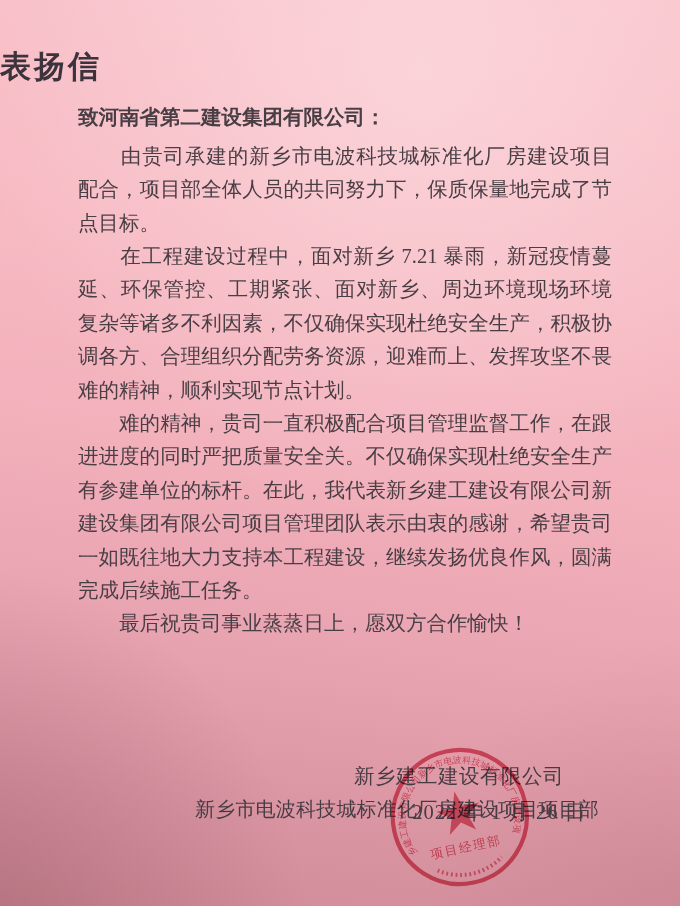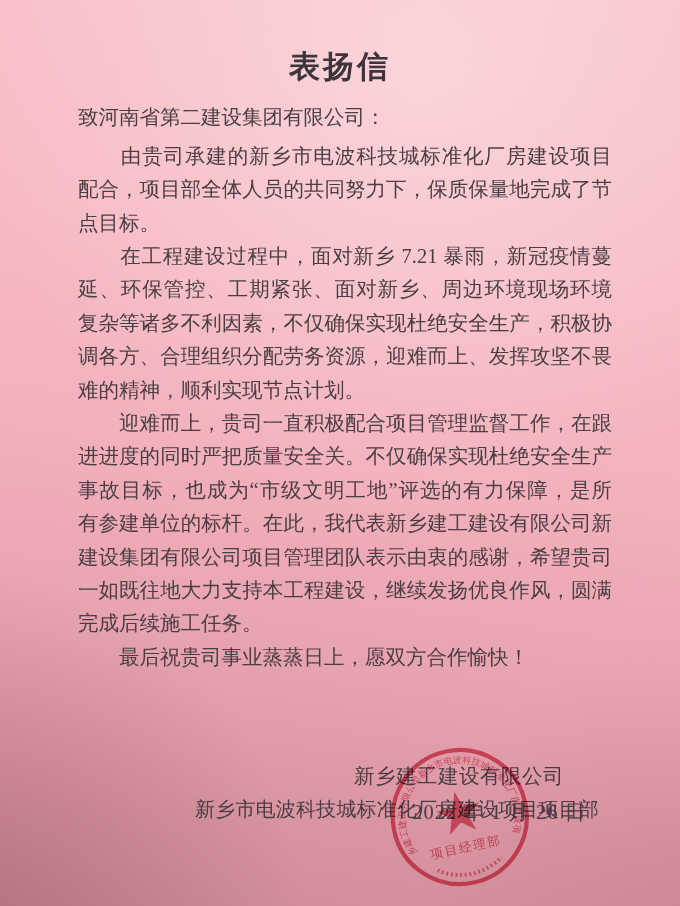--- a/index.html
+++ b/index.html
@@ -10,39 +10,40 @@
     background:
       radial-gradient(120% 90% at 62% 8%, rgba(255,246,247,0.38) 0%, rgba(255,246,247,0) 55%),
       radial-gradient(90% 75% at -6% 106%, rgba(110,45,58,0.30) 0%, rgba(110,45,58,0) 58%),
       radial-gradient(70% 50% at 104% 100%, rgba(140,70,80,0.14) 0%, rgba(140,70,80,0) 60%),
       linear-gradient(188deg,#f9c2ca 0%,#f7bac3 30%,#f2b0bb 52%,#e7a2af 72%,#d994a2 88%,#cf8b98 100%);
     font-family:"Liberation Serif","DejaVu Serif",serif;
     color:#4a3e45;
   }
   .title{
     position:absolute;top:46px;left:0;width:100%;
-    text-align:center;
+    text-align:left;
     font-size:31px;font-weight:bold;letter-spacing:3px;
     color:#3d333c;
   }
   .letter-body{
     position:absolute;top:101px;left:78px;width:534px;
     font-size:20.5px;line-height:33.4px;
     color:#4a3e45;
   }
   .bline{
     text-align:justify;
     text-align-last:justify;
     height:33.4px;
   }
   .bline.short{
     text-align-last:left;
   }
   .bline.salutation{
     margin-bottom:5.5px;
+    font-weight:bold;
   }
   .sig{
     position:absolute;
     white-space:nowrap;
     color:#473c43;
   }
   .sig-company{top:762px;right:116px;font-size:20.5px;letter-spacing:0.5px;}
   .sig-dept{top:796px;right:81px;font-size:20px;letter-spacing:0.2px;}
   .sig-date{top:798px;right:94px;font-size:20.5px;letter-spacing:1px;}
   .stamp{
@@ -64,23 +65,22 @@
   <div class="letter-body">
       <div class="bline short salutation">致河南省第二建设集团有限公司：</div>
       <div class="bline">　　由贵司承建的新乡市电波科技城标准化厂房建设项目</div>
       <div class="bline">配合，项目部全体人员的共同努力下，保质保量地完成了节</div>
       <div class="bline short">点目标。</div>
       <div class="bline">　　在工程建设过程中，面对新乡 7.21 暴雨，新冠疫情蔓</div>
       <div class="bline">延、环保管控、工期紧张、面对新乡、周边环境现场环境</div>
       <div class="bline">复杂等诸多不利因素，不仅确保实现杜绝安全生产，积极协</div>
       <div class="bline">调各方、合理组织分配劳务资源，迎难而上、发挥攻坚不畏</div>
       <div class="bline short">难的精神，顺利实现节点计划。</div>
-      <div class="bline">　　迎难而上，贵司一直积极配合项目管理监督工作，在跟</div>
+      <div class="bline">　　难的精神，贵司一直积极配合项目管理监督工作，在跟</div>
       <div class="bline">进进度的同时严把质量安全关。不仅确保实现杜绝安全生产</div>
-      <div class="bline">事故目标，也成为“市级文明工地”评选的有力保障，是所</div>
       <div class="bline">有参建单位的标杆。在此，我代表新乡建工建设有限公司新</div>
       <div class="bline">建设集团有限公司项目管理团队表示由衷的感谢，希望贵司</div>
       <div class="bline">一如既往地大力支持本工程建设，继续发扬优良作风，圆满</div>
       <div class="bline short">完成后续施工任务。</div>
       <div class="bline short">　　最后祝贵司事业蒸蒸日上，愿双方合作愉快！</div>
     </div>
 
   <div class="sig sig-company">新乡建工建设有限公司</div>
   <div class="sig sig-dept">新乡市电波科技城标准化厂房建设项目项目部</div>
   <div class="sig sig-date">2022 年 1 月 26 日</div>

